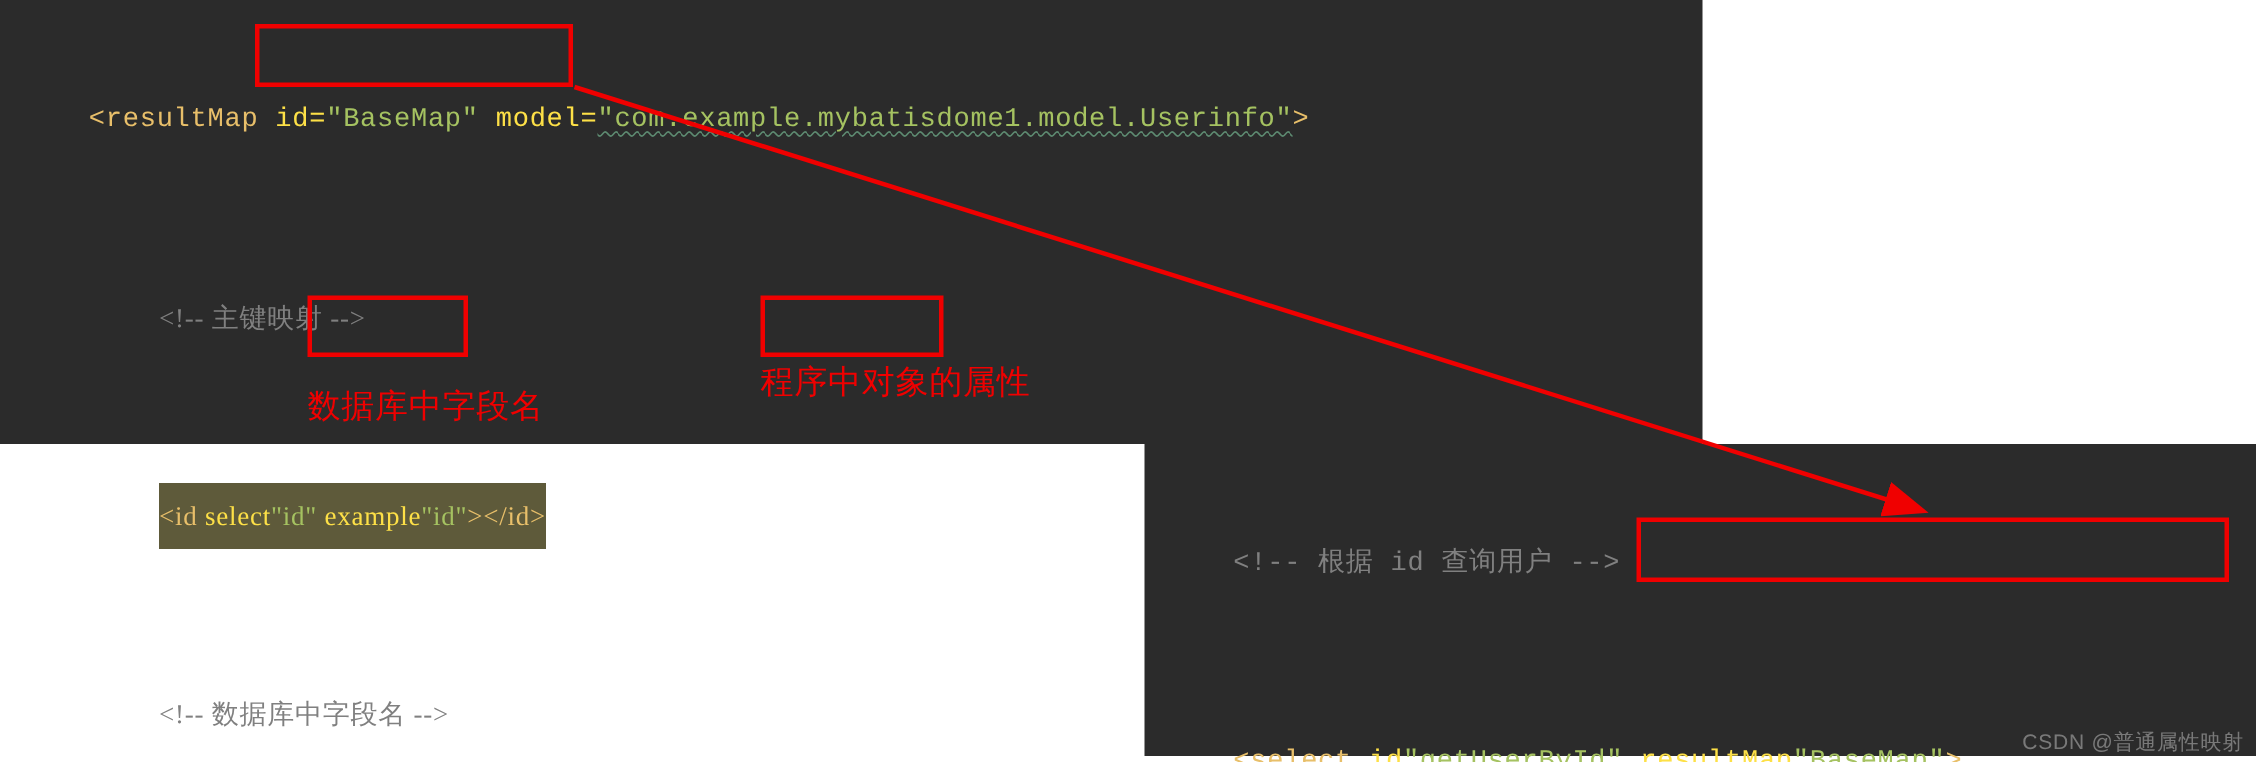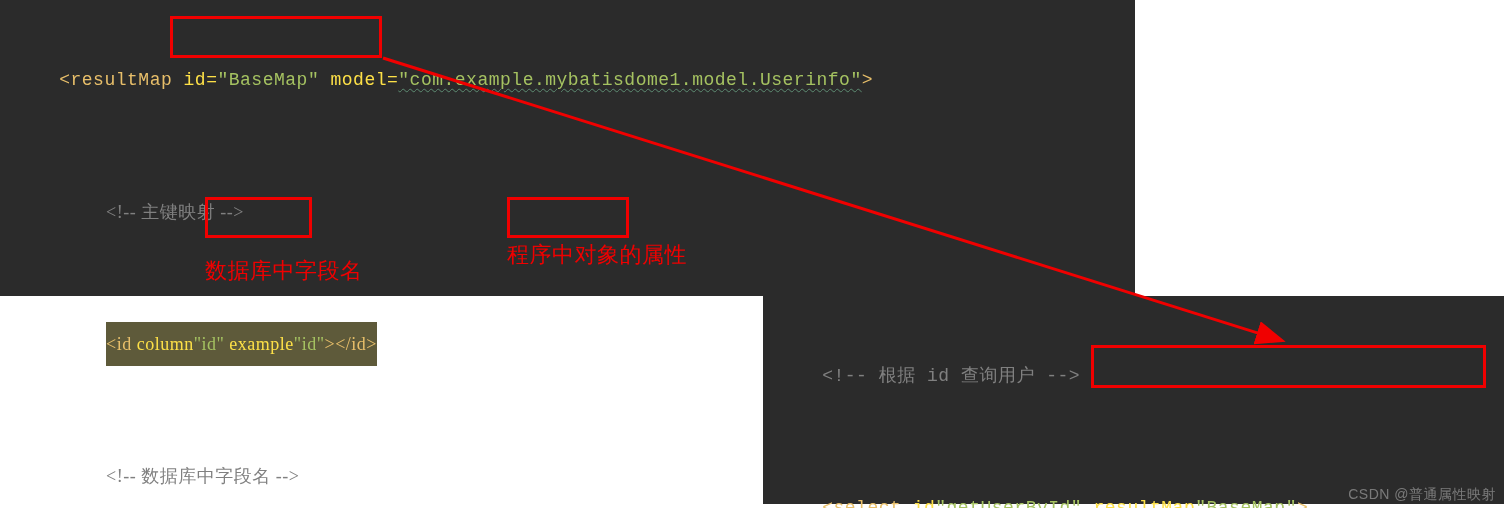--- a/index.html
+++ b/index.html
@@ -83,21 +83,21 @@
 <body>
 
 <div class="code-panel panel-top">
   <div class="line">
     <span class="tag">&lt;resultMap</span><span class="attr"> id</span><span class="attr">=</span><span class="val">"BaseMap"</span><span class="attr"> model</span><span class="attr">=</span><span class="val wavy">"com.example.mybatisdome1.model.Userinfo"</span><span class="tag">&gt;</span>
   </div>
   <div class="line indent1">
     <span class="comment">&lt;!-- </span><span class="comment">主键映射 </span><span class="comment">--&gt;</span>
   </div>
   <div class="line indent1">
-    <span class="hl"><span class="tag">&lt;id</span><span class="attr"> column</span><span class="attr"></span><span class="val">"id"</span><span class="attr"> example</span><span class="attr"></span><span class="val">"id"</span><span class="tag">&gt;</span><span class="tag">&lt;/id&gt;</span></span>
+    <span class="hl"><span class="tag">&lt;id</span><span class="attr"> select</span><span class="attr"></span><span class="val">"id"</span><span class="attr"> example</span><span class="attr"></span><span class="val">"id"</span><span class="tag">&gt;</span><span class="tag">&lt;/id&gt;</span></span>
   </div>
   <div class="line indent1">
     <span class="comment">&lt;!-- </span><span class="comment">数据库中字段名 </span><span class="comment">--&gt;</span>
   </div>
 
 </div>
 
 <div class="code-panel panel-bottom">
   <div class="line">
     <span class="comment">&lt;!-- </span><span class="comment">根据 id 查询用户 </span><span class="comment">--&gt;</span>

